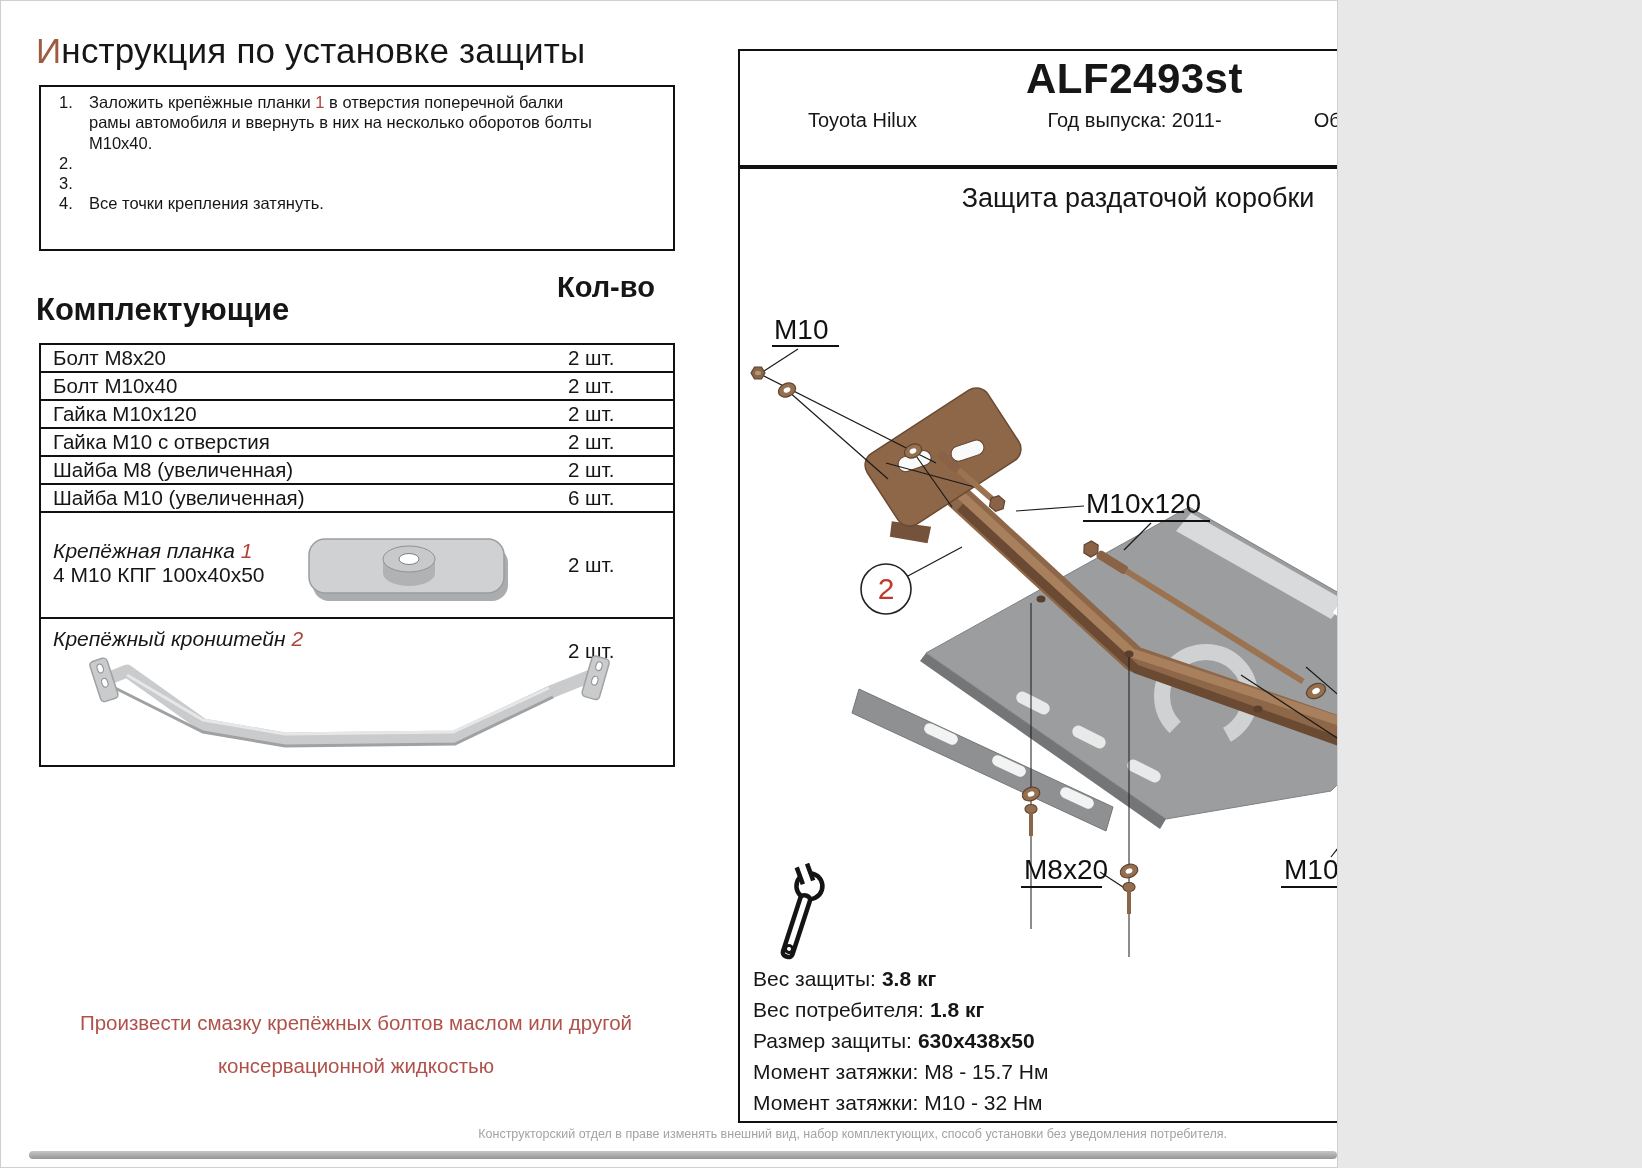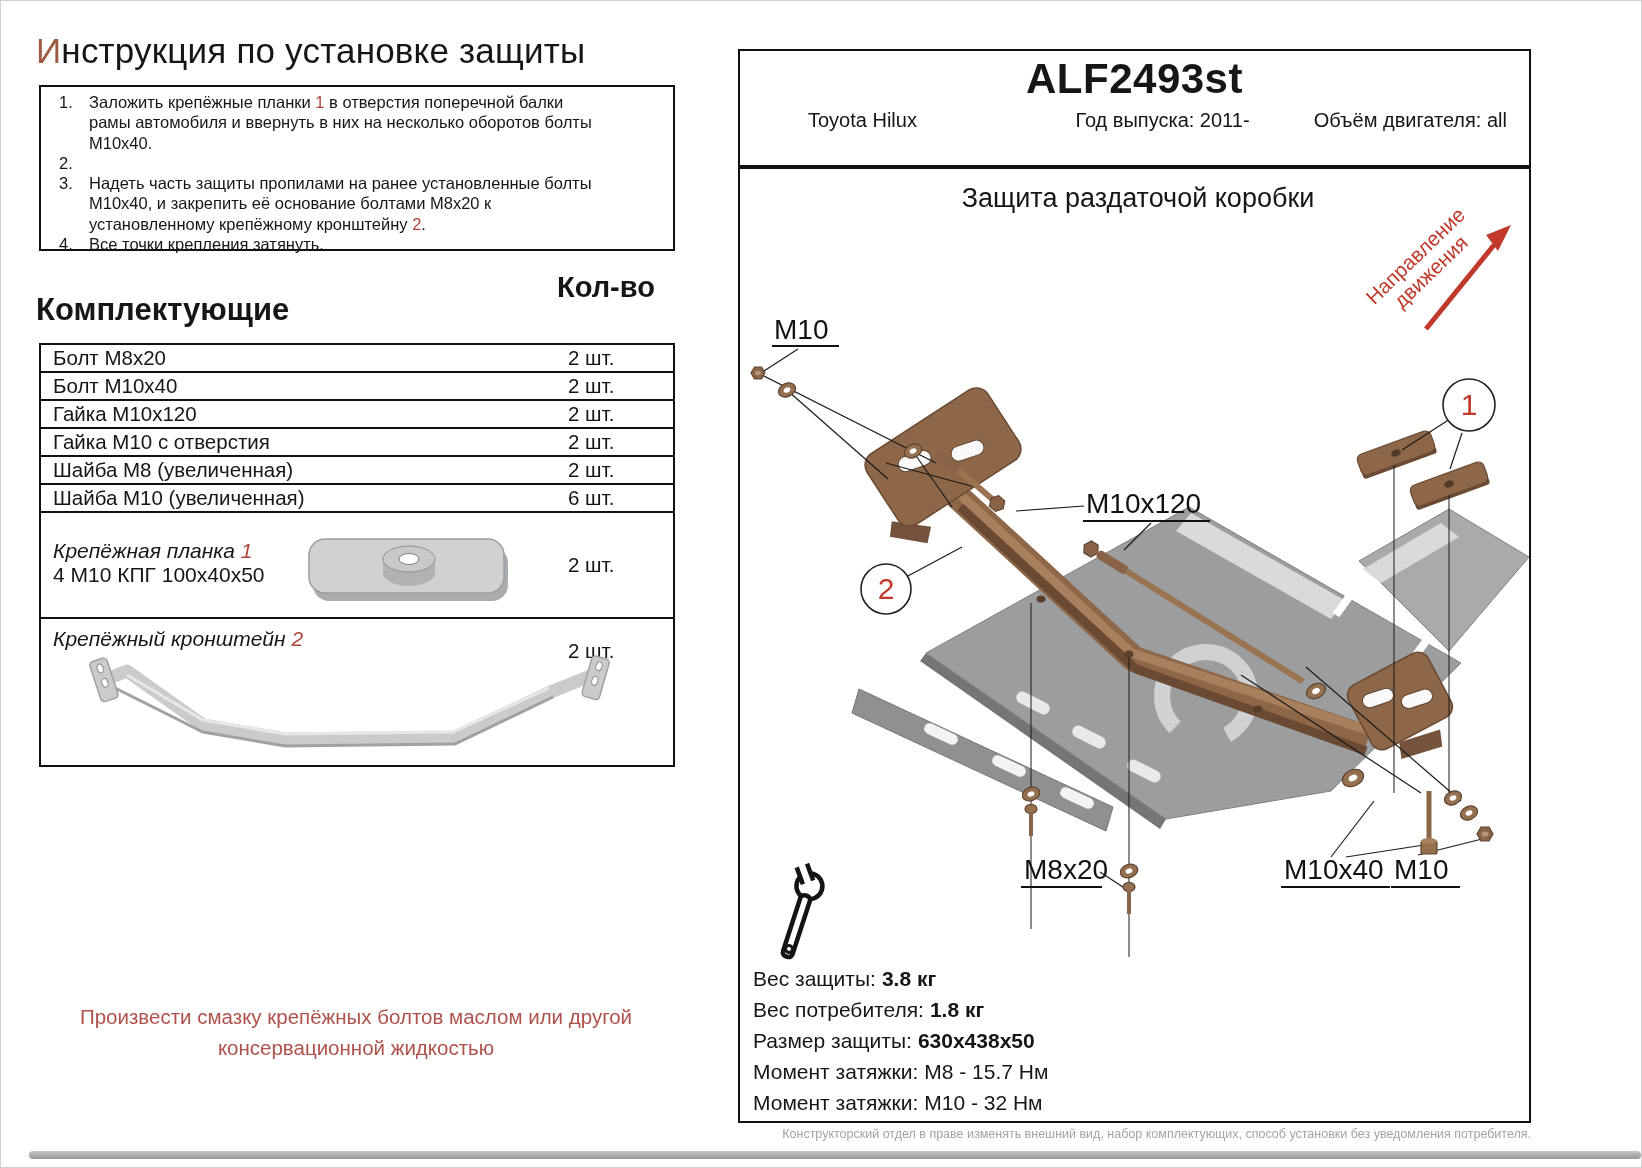--- a/index.html
+++ b/index.html
@@ -1,16 +1,16 @@
 <!DOCTYPE html>
 <html><head>
 <meta charset="utf-8">
 <style>
   html,body{margin:0;padding:0;background:#e8e8e8;}
-  #page{position:relative;width:1642px;height:1168px;background:#ffffff;
+  #page{position:relative;width:1338px;height:1168px;background:#ffffff;
         font-family:"Liberation Sans",sans-serif;color:#161616;overflow:hidden;
         border:1px solid #cfcfcf;box-sizing:border-box;}
   
   .h1{position:absolute;left:35px;top:30px;font-size:35px;letter-spacing:.2px;}
   .h1 .lead{color:#9d5b41;}
   .instr-box{position:absolute;left:38px;top:84px;width:636px;height:166px;
              border:2px solid #111;box-sizing:border-box;padding:5px 6px 0 6px;}
   .instr-box ol{list-style:none;margin:0;padding:0;}
   .instr-box li{display:flex;font-size:16.5px;line-height:20.3px;}
   .instr-box .no{width:42px;padding-left:12px;box-sizing:border-box;flex:none;}
@@ -27,29 +27,29 @@
   .c-row.plank{height:104px;}
   .c-row.plank .c-label{position:absolute;left:12px;top:26px;font-size:21px;}
   .c-row.plank .it{font-style:italic;}
   .c-row.plank .c-qty{top:50%;}
   .c-row.bracket{height:146px;}
   .c-row.bracket .c-label{position:absolute;left:12px;top:8px;font-size:21px;font-style:italic;}
   .c-row.bracket .c-qty{top:20px;transform:none;}
   .plank-img{position:absolute;left:256px;top:4px;}
   .bracket-img{position:absolute;left:42px;top:34px;}
   .note{position:absolute;left:30px;top:1000px;width:650px;text-align:center;
-        color:#b0524c;font-size:20.5px;line-height:31px;}
+        color:#b0524c;font-size:20.5px;line-height:43px;}
   
   .hdr-box{position:absolute;left:737px;top:48px;width:793px;height:118px;
            border:2px solid #111;box-sizing:border-box;}
   .hdr-code{position:absolute;left:0;top:4px;width:100%;text-align:center;
             font-size:42px;font-weight:bold;letter-spacing:.5px;}
   .hdr-row{position:absolute;left:0;top:58px;width:100%;font-size:20px;}
   .hdr-model{position:absolute;left:68px;}
-  .hdr-year{position:absolute;left:0;width:100%;text-align:center;padding-left:28px;}
+  .hdr-year{position:absolute;left:0;width:100%;text-align:center;}
   .hdr-engine{position:absolute;right:22px;}
   .diag-box{position:absolute;left:737px;top:166px;width:793px;height:956px;
             border:2px solid #111;box-sizing:border-box;}
   .diag-title{position:absolute;left:777px;top:182px;width:720px;text-align:center;font-size:27px;}
   svg.diagram{position:absolute;left:737px;top:166px;}
   .specs{position:absolute;left:752px;top:962px;font-size:21px;line-height:31px;}
   .specs .v{margin-left:6px;}
   .specs .b{font-weight:bold;}
   .footer{position:absolute;right:110px;top:1126px;font-size:12.5px;color:#a3a3a3;}
   .bottom-bar{position:absolute;left:28px;right:0;top:1150px;height:8px;
@@ -69,21 +69,20 @@
     <ol>
       <li>
           <span class="no">1.</span>
           <span class="txt"><span>Заложить крепёжные планки </span><span class="rednum">1</span><span> в отверстия поперечной балки рамы автомобиля и ввернуть в них на несколько оборотов болты М10х40.</span></span>
         </li>
       <li>
           <span class="no">2.</span>
         </li>
       <li>
           <span class="no">3.</span>
-          <span class="txt"><span>Надеть часть защиты пропилами на ранее установленные болты М10х40, и закрепить её основание болтами М8х20 к установленному крепёжному кронштейну </span><span class="rednum">2</span><span>.</span></span>
         </li>
       <li>
           <span class="no">4.</span>
           <span class="txt"><span>Все точки крепления затянуть.</span></span>
         </li>
     </ol>
   </div>
 
   <div class="comp-head">Комплектующие</div>
   <div class="qty-head">Кол-во</div>

